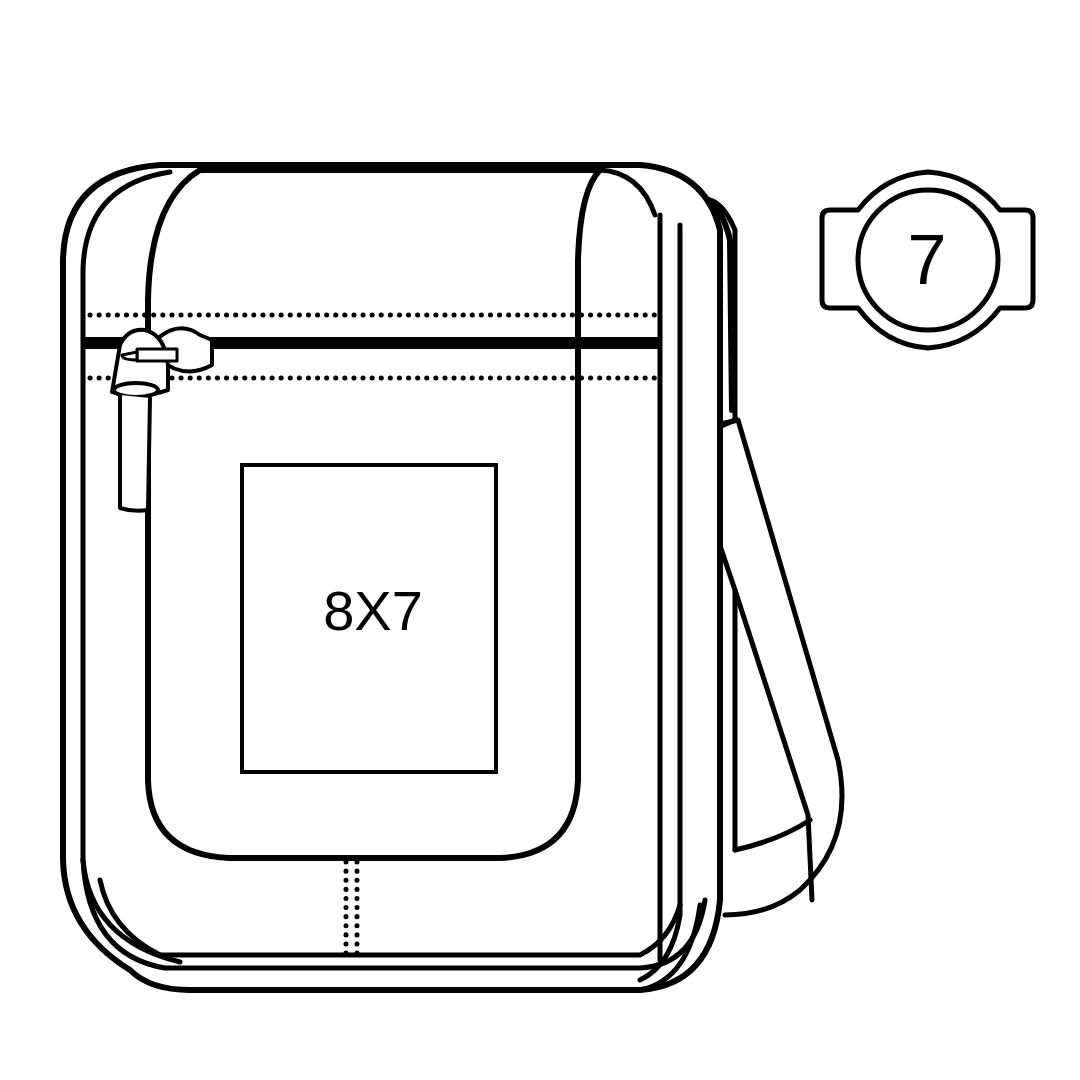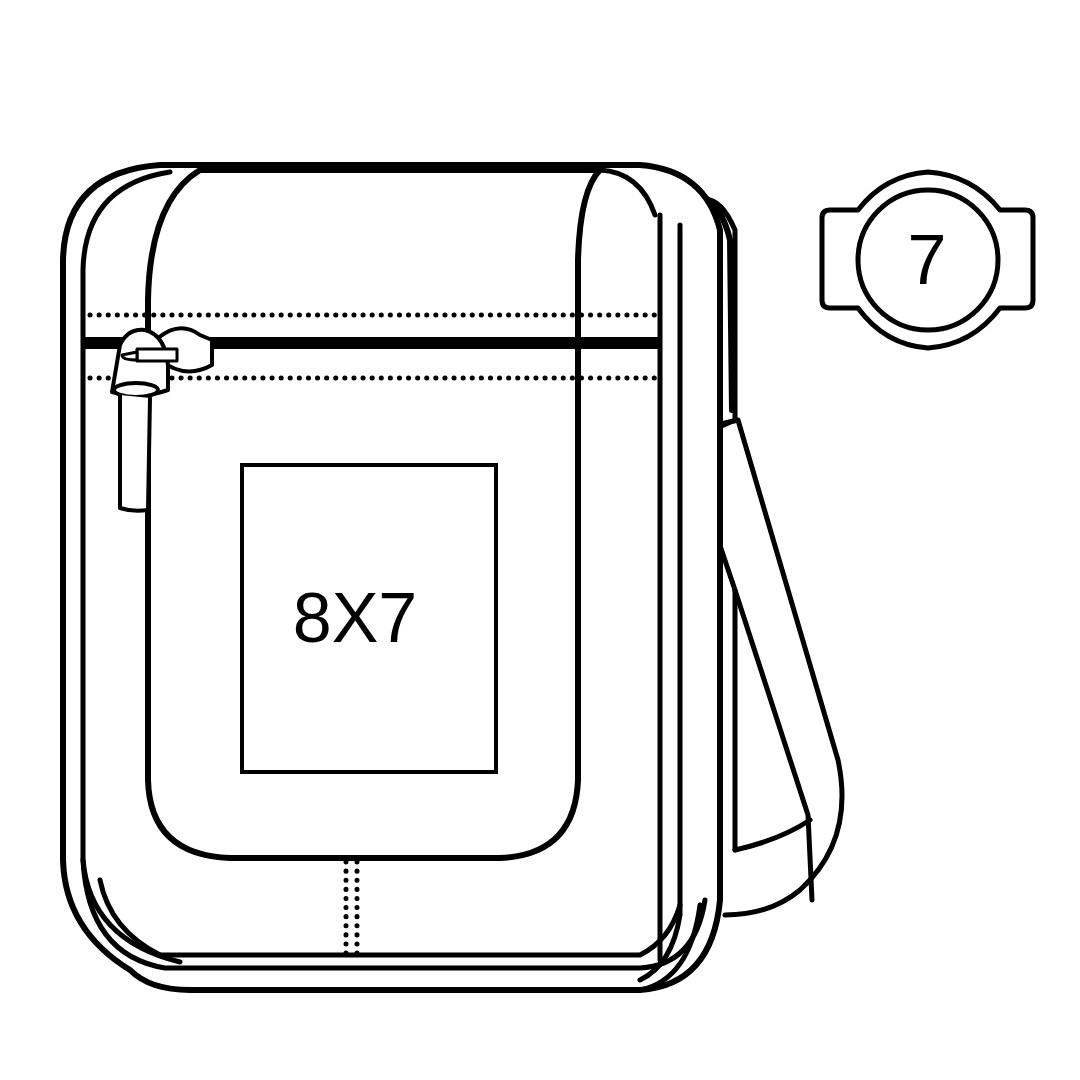--- a/index.html
+++ b/index.html
@@ -30,25 +30,25 @@
     .black { fill: #000; }
     .dots { fill: none; stroke: #000; stroke-width: 5; stroke-dasharray: 0.1 9; stroke-linecap: round; }
     .label-text {
       position: absolute;
       color: #000;
       font-family: "Liberation Sans", sans-serif;
       line-height: 1;
       white-space: nowrap;
     }
     #print-area-label {
-      left: 228px;
+      left: 246px;
       top: 583px;
       width: 254px;
       text-align: center;
-      font-size: 70px;
+      font-size: 56px;
     }
     #badge-number {
       left: 857px;
       top: 225px;
       width: 140px;
       text-align: center;
       font-size: 70px;
     }
   </style>
 </head>

